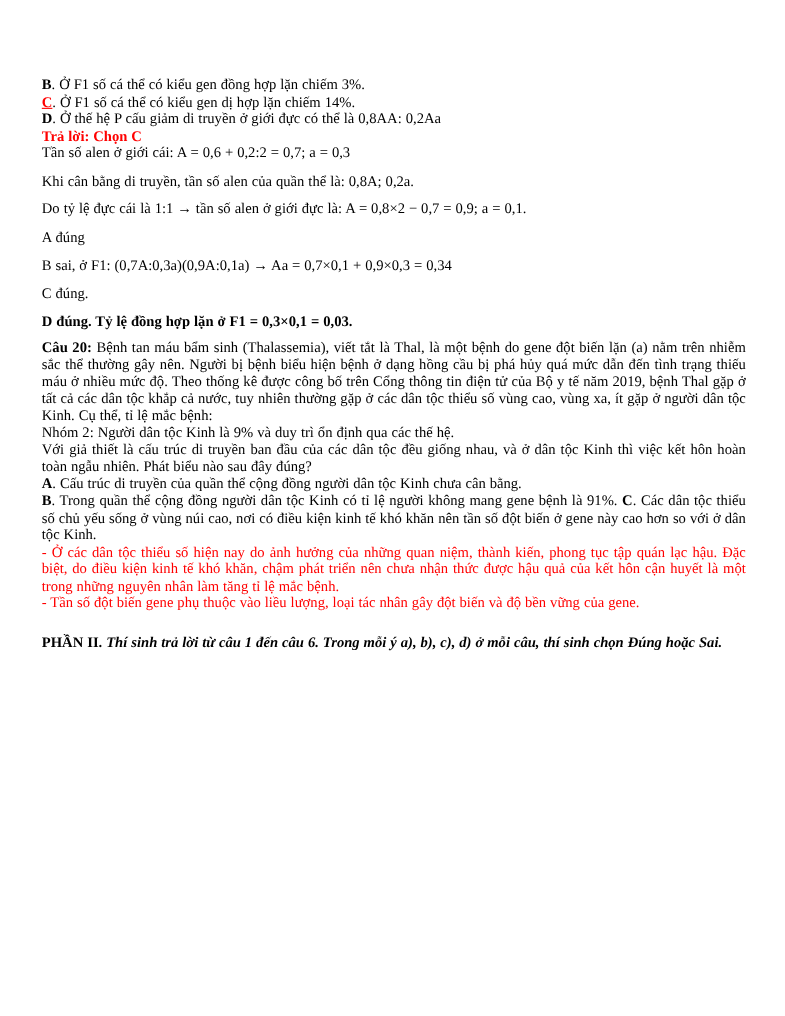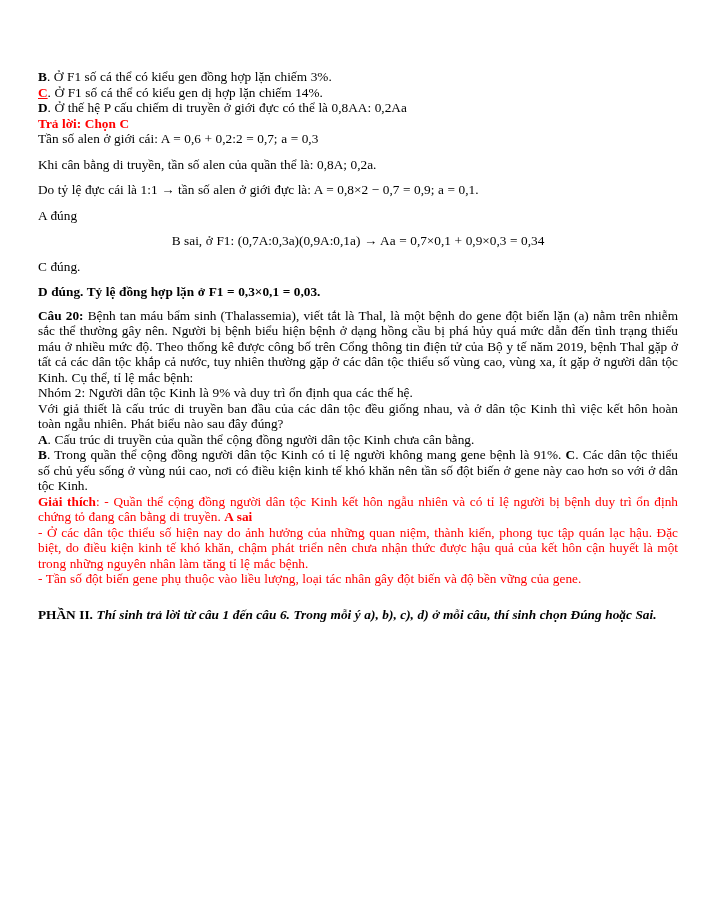--- a/index.html
+++ b/index.html
@@ -34,32 +34,31 @@
   .underline { text-decoration: underline; }
   .italic { font-style: italic; }
 </style>
 </head>
 <body>
 
 <div class="page">
   <main>
       <p class="line"><span class="bold">B</span><span>. Ở F1 số cá thể có kiểu gen đồng hợp lặn chiếm 3%.</span></p>
       <p class="line"><span class="bold red underline">C</span><span>. Ở F1 số cá thể có kiểu gen dị hợp lặn chiếm 14%.</span></p>
-      <p class="line"><span class="bold">D</span><span>. Ở thế hệ P cấu chiếm di truyền ở giới đực có thể là 0,8AA: 0,2Aa</span></p>
+      <p class="line"><span class="bold">D</span><span>. Ở thế hệ P cấu giảm di truyền ở giới đực có thể là 0,8AA: 0,2Aa</span></p>
       <p class="line"><span class="bold red">Trả lời:</span><span class="bold red">  Chọn C</span></p>
       <p class="line"><span>Tần số alen ở giới cái: A = 0,6 + 0,2:2 = 0,7; a = 0,3</span></p>
       <p class="line" style="margin-top: 10px;"><span>Khi cân bằng di truyền, tần số alen của quần thể là: 0,8A; 0,2a.</span></p>
       <p class="line" style="margin-top: 10px;"><span>Do tỷ lệ đực cái là 1:1 → tần số alen ở giới đực là: A = 0,8×2 − 0,7 = 0,9; a = 0,1.</span></p>
       <p class="line" style="margin-top: 10px;"><span>A đúng</span></p>
-      <p class="line" style="margin-top: 10px; text-align: center;"><span>B sai, ở F1: (0,7A:0,3a)(0,9A:0,1a) → Aa = 0,7×0,1 + 0,9×0,3 = 0,34</span></p>
+      <p class="line" style="margin-top: 10px;"><span>B sai, ở F1: (0,7A:0,3a)(0,9A:0,1a) → Aa = 0,7×0,1 + 0,9×0,3 = 0,34</span></p>
       <p class="line" style="margin-top: 10px;"><span>C đúng.</span></p>
       <p class="line" style="margin-top: 10px; font-weight: bold;"><span>D đúng. Tỷ lệ đồng hợp lặn ở F1 = 0,3×0,1 = 0,03.</span></p>
       <p class="line justify" style="margin-top: 8px;"><span class="bold">Câu 20:</span><span> Bệnh tan máu bẩm sinh (Thalassemia), viết tắt là Thal, là một bệnh do gene đột biến lặn (a) nằm trên nhiễm sắc thể thường gây nên. Người bị bệnh biểu hiện bệnh ở dạng hồng cầu bị phá hủy quá mức dẫn đến tình trạng thiếu máu ở nhiều mức độ. Theo thống kê được công bố trên Cổng thông tin điện tử của Bộ y tế năm 2019, bệnh Thal gặp ở tất cả các dân tộc khắp cả nước, tuy nhiên thường gặp ở các dân tộc thiểu số vùng cao, vùng xa, ít gặp ở người dân tộc Kinh. Cụ thể, tỉ lệ mắc bệnh:</span></p>
       <p class="line"><span>Nhóm 2: Người dân tộc Kinh là 9% và duy trì ổn định qua các thế hệ.</span></p>
       <p class="line justify"><span>Với giả thiết là cấu trúc di truyền ban đầu của các dân tộc đều giống nhau, và ở dân tộc Kinh thì việc kết hôn hoàn toàn ngẫu nhiên. Phát biểu nào sau đây đúng?</span></p>
       <p class="line"><span class="bold">A</span><span>.  Cấu trúc di truyền của quần thể cộng đồng người dân tộc Kinh chưa cân bằng.</span></p>
       <p class="line justify"><span class="bold">B</span><span>. Trong quần thể cộng đồng người dân tộc Kinh có tỉ lệ người không mang gene bệnh là 91%. </span><span class="bold">C</span><span>. Các dân tộc thiểu số chủ yếu sống ở vùng núi cao, nơi có điều kiện kinh tế khó khăn nên tần số đột biến ở gene này cao hơn so với ở dân tộc Kinh.</span></p>
-      <p class="line justify"><span class="bold red">Giải thích</span><span class="red">: - Quần thể cộng đồng người dân tộc Kinh kết hôn ngẫu nhiên và có tỉ lệ người bị bệnh duy trì ổn định chứng tỏ đang cân bằng di truyền. </span><span class="bold red">A sai</span></p>
       <p class="line justify"><span class="red">- Ở các dân tộc thiểu số hiện nay do ảnh hưởng của những quan niệm, thành kiến, phong tục  tập quán lạc hậu. Đặc biệt, do điều kiện kinh tế khó khăn, chậm phát triển nên chưa nhận thức được hậu quả của kết hôn cận huyết là một trong những nguyên  nhân làm tăng tỉ lệ mắc bệnh.</span></p>
       <p class="line"><span class="red">- Tần số đột biến gene phụ thuộc  vào liều lượng, loại tác nhân  gây đột biến và độ bền vững của gene.</span></p>
       <p class="line justify" style="margin-top: 20px;"><span class="bold">PHẦN II.</span><span class="bold italic"> Thí sinh trả lời từ câu 1 đến câu 6. Trong mỗi ý a), b), c), d) ở mỗi câu, thí sinh chọn Đúng hoặc Sai.</span></p>
     </main>
 </div>
 
 </body></html>

